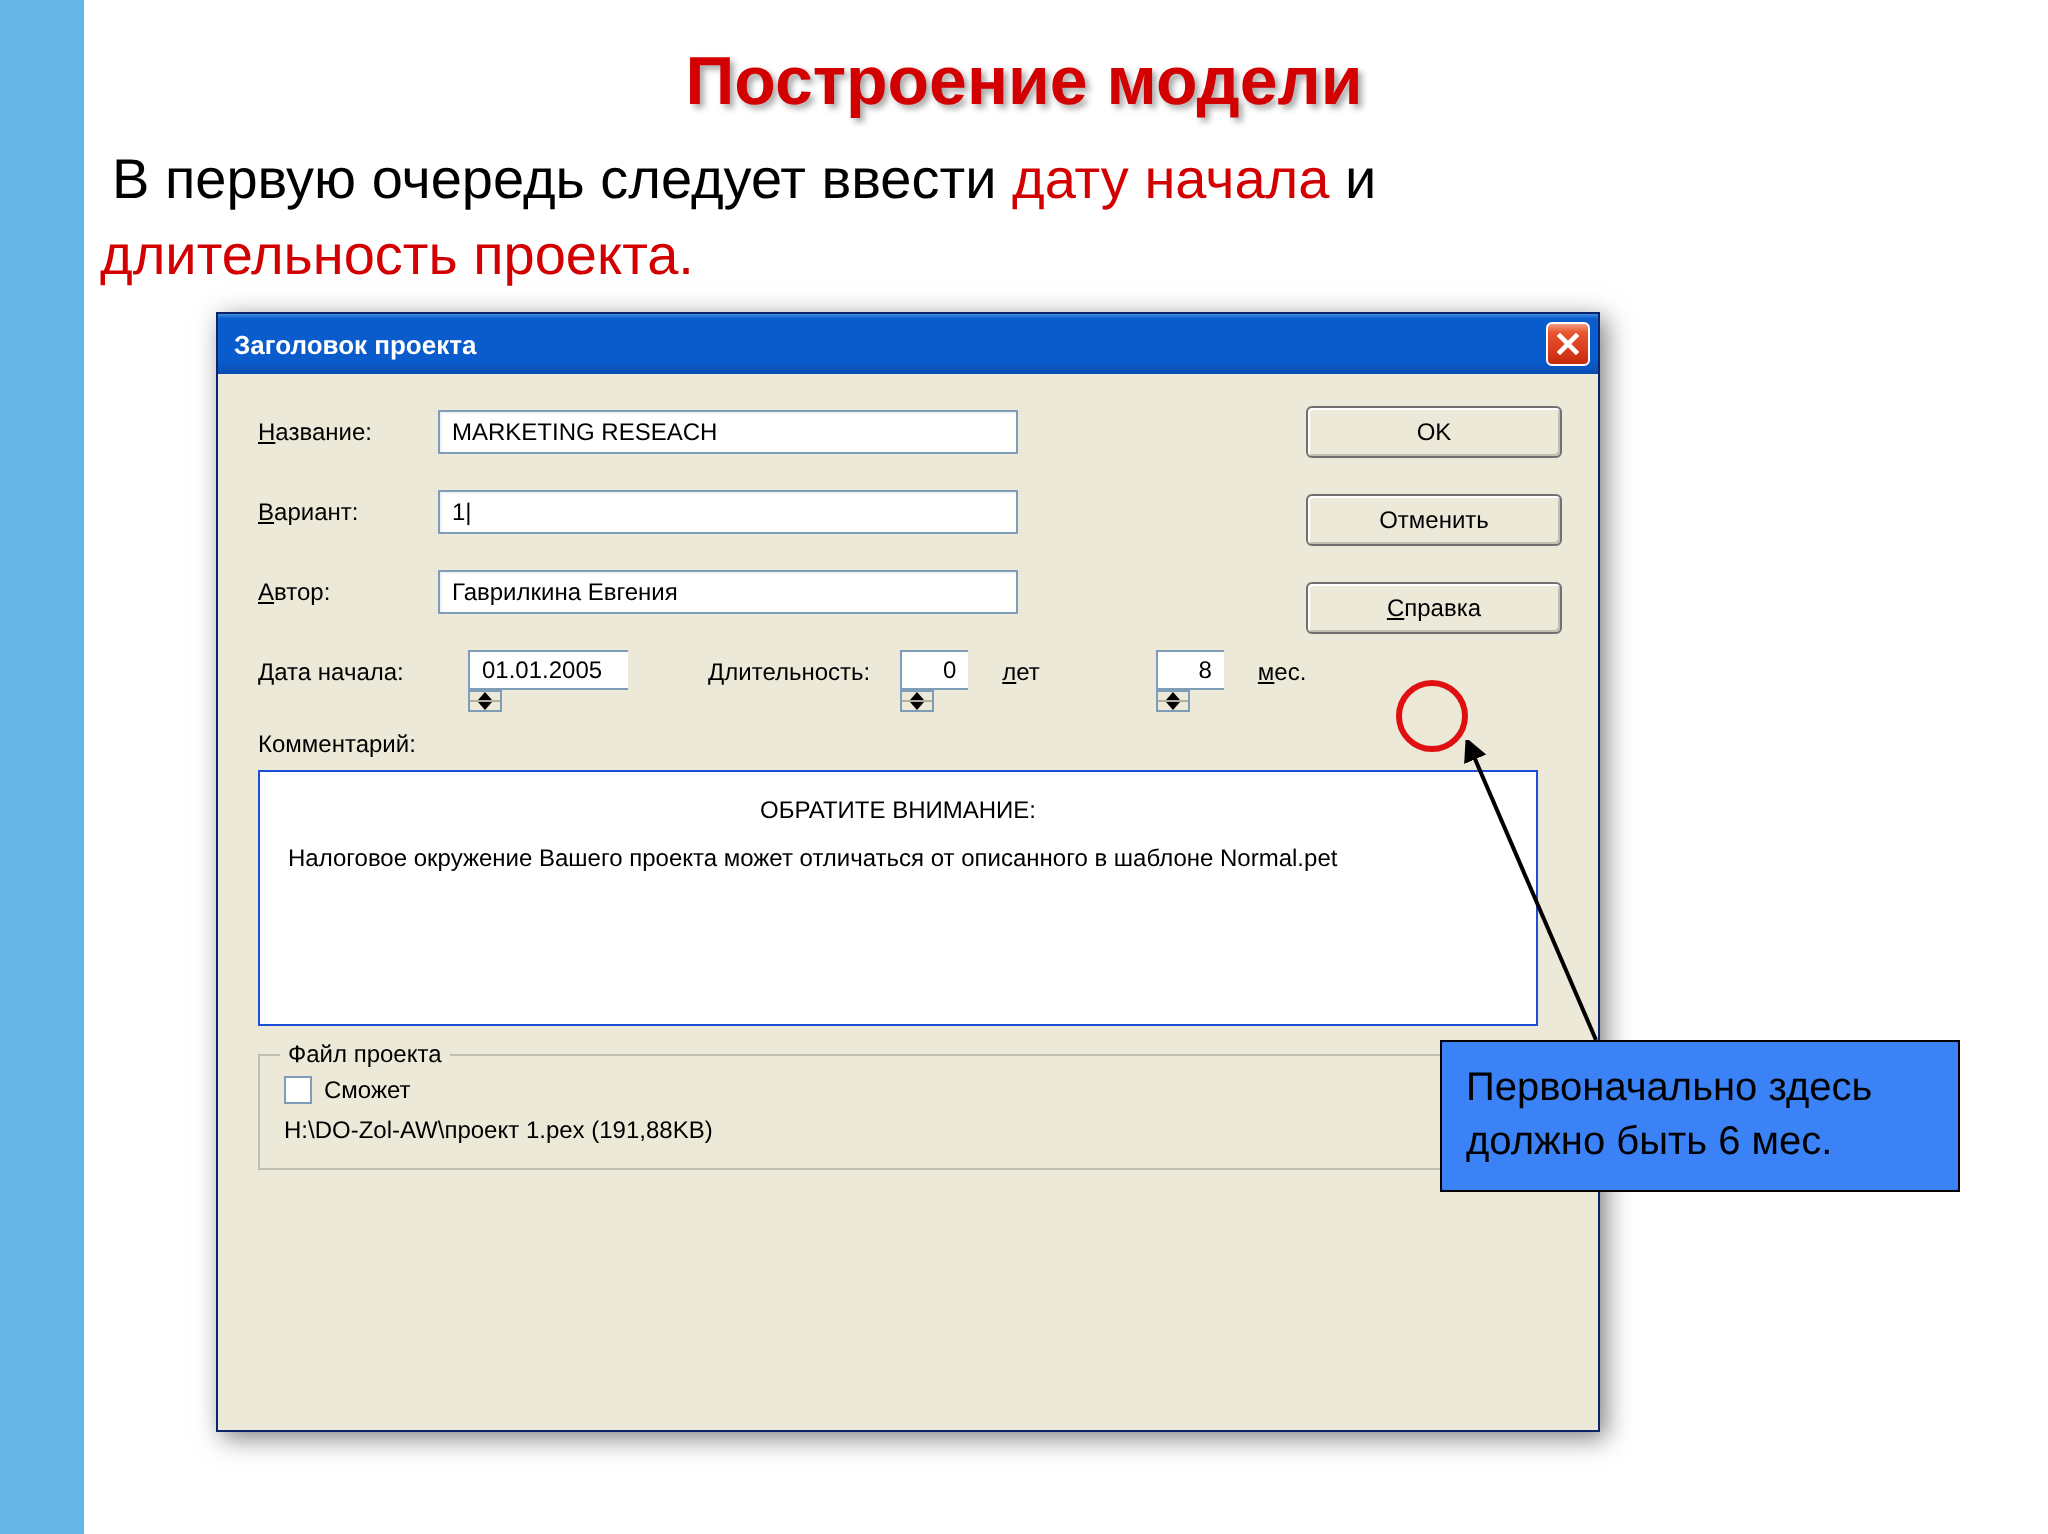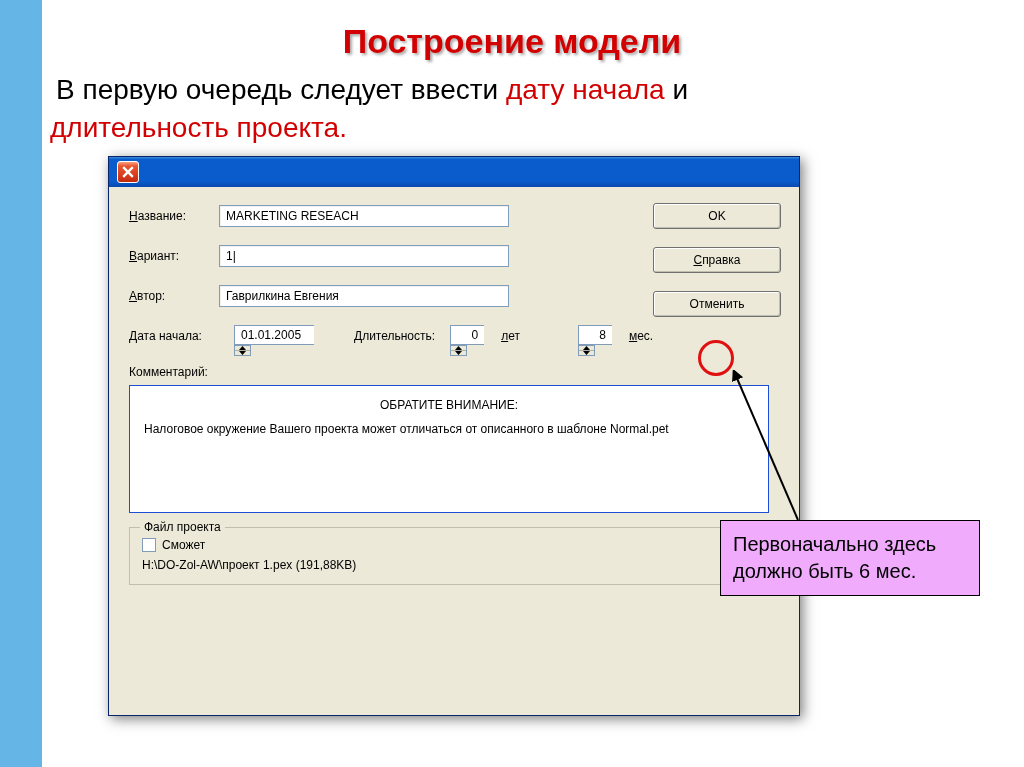--- a/index.html
+++ b/index.html
@@ -199,21 +199,21 @@
     }
     .arrow-svg {
       position: absolute;
       left: 720px; top: 370px;
       pointer-events: none;
     }
     .callout {
       position: absolute;
       left: 720px; top: 520px;
       width: 260px;
-      background: #f0abfc;
+      background: #3b82f6;
       border: 1px solid #000;
       padding: 10px 12px;
       font-size: 20px;
       line-height: 1.35;
     }
   </style>
 </head>
 <body>
 
 <div class="left-bar"></div>
@@ -221,31 +221,32 @@
 <div class="slide-title">Построение модели</div>
 
 <div class="subtitle">
   <span class="indent">В</span>
   <span>первую очередь следует ввести </span><span class="red">дату начала</span><span> и </span><br>
   <span class="red">длительность проекта</span><span class="red">.</span>
 </div>
 
 <div class="dialog">
   <div class="titlebar">
+    <span class="titlebar-text">Заголовок проекта</span>
     <div class="close-btn">
       <svg viewBox="0 0 10 10">
           <path d="M1 1 L9 9 M9 1 L1 9" stroke="#fff" stroke-width="2"></path>
         </svg>
     </div>
   </div>
 
   <div class="button-col">
     <button class="win-btn">OK</button>
+    <button class="win-btn">Отменить</button>
     <button class="win-btn"><span style="text-decoration:underline">С</span><span>правка</span></button>
-    <button class="win-btn">Отменить</button>
   </div>
 
   <div class="form-body">
 
     <div class="form-row">
       <div class="form-label"><span class="u">Н</span><span>азвание:</span></div>
       <input class="text-input" value="MARKETING RESEACH" style="">
     </div>
 
     <div class="form-row">

